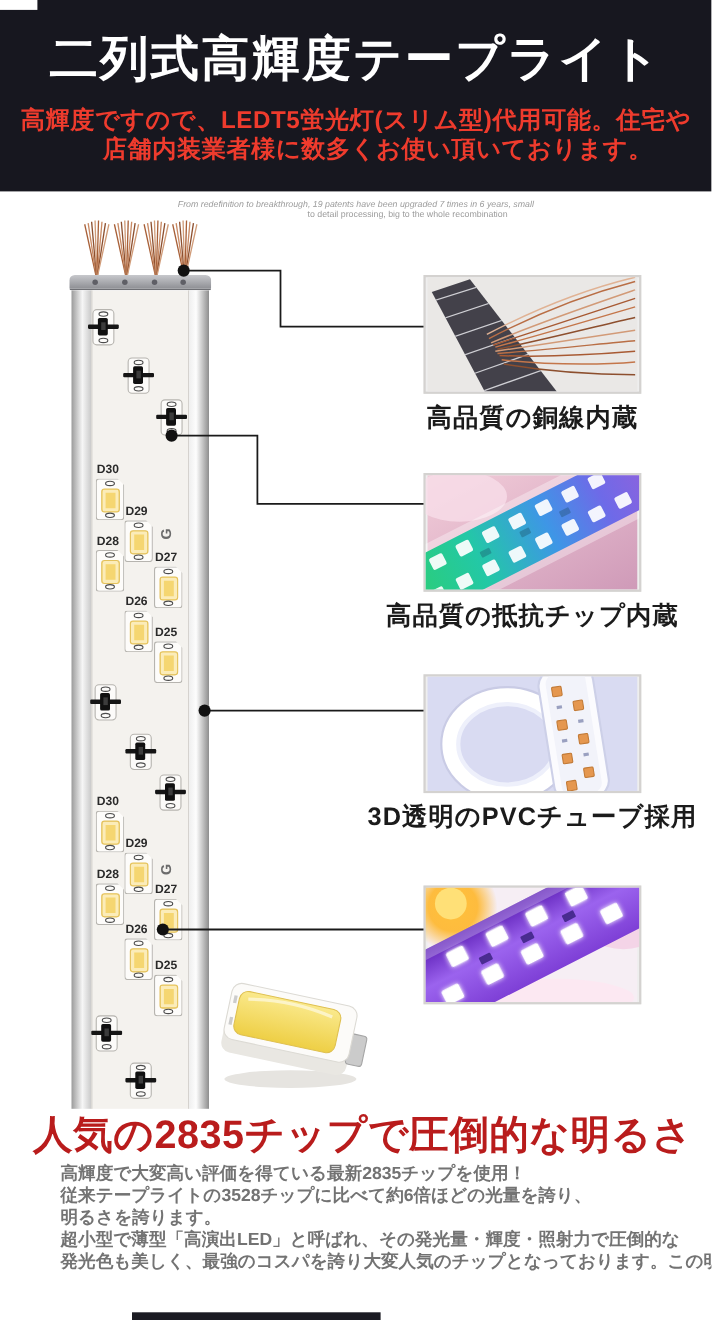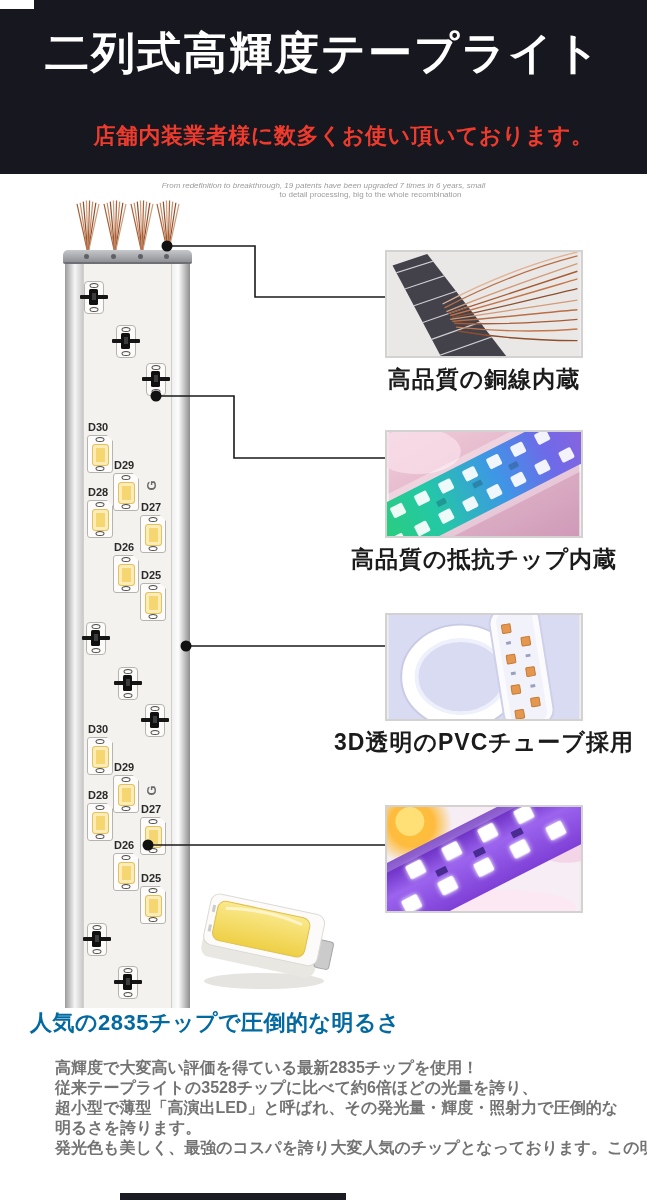--- a/index.html
+++ b/index.html
@@ -46,36 +46,37 @@
 
   .glabel{font-size:13px;font-weight:700;color:#6b6b6b;transform:rotate(-90deg);}
 
   
   .fimg{left:385px;width:198px;height:108px;border:2px solid #d4d2d0;box-sizing:border-box;background:#eeeeee;}
   .fimg svg{display:block;width:100%;height:100%;}
   .fcap{left:334px;width:300px;text-align:center;font-size:23px;font-weight:600;color:#1b1b1b;
         letter-spacing:1px;white-space:nowrap;}
 
   
-  #bheading{left:30px;top:1008px;width:587px;text-align:left;font-size:22px;font-weight:900;
-            color:#0369a1;letter-spacing:0.5px;white-space:nowrap;}
+  #bheading{left:30px;top:1008px;width:587px;text-align:left;font-size:36px;font-weight:900;
+            color:#b91c1c;letter-spacing:0.5px;white-space:nowrap;}
   #bpara{left:55px;top:1058px;width:585px;font-size:16px;font-weight:700;}
   #bpara .pline{line-height:20px;white-space:nowrap;}
   #bbar{left:120px;top:1193px;width:226px;height:7px;background:#1b1b23;}
 
   #callouts{left:0;top:0;width:647px;height:1200px;pointer-events:none;}
 </style>
 </head>
 <body>
 
 <div id="page">
 
   <div id="header" class="abs" style="background: rgb(23, 23, 31);"></div>
   <div id="corner-notch" class="abs"></div>
   <div id="title" class="abs">二列式高輝度テープライト</div>
+  <div id="sub1" class="abs subtitle" style="color: rgb(239, 59, 45);">高輝度ですので、LEDT5蛍光灯(スリム型)代用可能。住宅や</div>
   <div id="sub2" class="abs subtitle" style="color: rgb(239, 59, 45);">店舗内装業者様に数多くお使い頂いております。</div>
 
   <div id="tag1" class="abs tagline">From redefinition to breakthrough, 19 patents have been upgraded 7 times in 6 years, small</div>
   <div id="tag2" class="abs tagline">to detail processing, big to the whole recombination</div>
 
   <svg id="wires" class="abs" style="left:70px;top:198px;" width="115" height="56">
       <line x1="18" y1="56" x2="7" y2="5.85" stroke="#a86038" stroke-width="1.2"></line>
       <line x1="18" y1="56" x2="10.142857142857142" y2="4.75" stroke="#c98a64" stroke-width="1.2"></line>
       <line x1="18" y1="56" x2="13.285714285714285" y2="3.65" stroke="#8d4f2e" stroke-width="1.2"></line>
       <line x1="18" y1="56" x2="16.42857142857143" y2="2.55" stroke="#d09b78" stroke-width="1.2"></line>
@@ -449,19 +450,19 @@
       <polyline points="186,646 385,646" fill="none" stroke="#1a1a1a" stroke-width="1.6"></polyline>
       <circle cx="186" cy="646" r="5.5" fill="#111111"></circle>
       <polyline points="148,845 385,845" fill="none" stroke="#1a1a1a" stroke-width="1.6"></polyline>
       <circle cx="148" cy="845" r="5.5" fill="#111111"></circle>
     </svg>
 
   <div id="bheading" class="abs">人気の2835チップで圧倒的な明るさ</div>
   <div id="bpara" class="abs" style="color: #737373;">
       <div class="pline">高輝度で大変高い評価を得ている最新2835チップを使用！</div>
       <div class="pline">従来テープライトの3528チップに比べて約6倍ほどの光量を誇り、</div>
+      <div class="pline">明るさを誇ります。</div>
       <div class="pline">超小型で薄型「高演出LED」と呼ばれ、その発光量・輝度・照射力で圧倒的な</div>
-      <div class="pline">明るさを誇ります。</div>
       <div class="pline">発光色も美しく、最強のコスパを誇り大変人気のチップとなっております。この明</div>
     </div>
   <div id="bbar" class="abs"></div>
 
 </div>
 
 </body></html>

